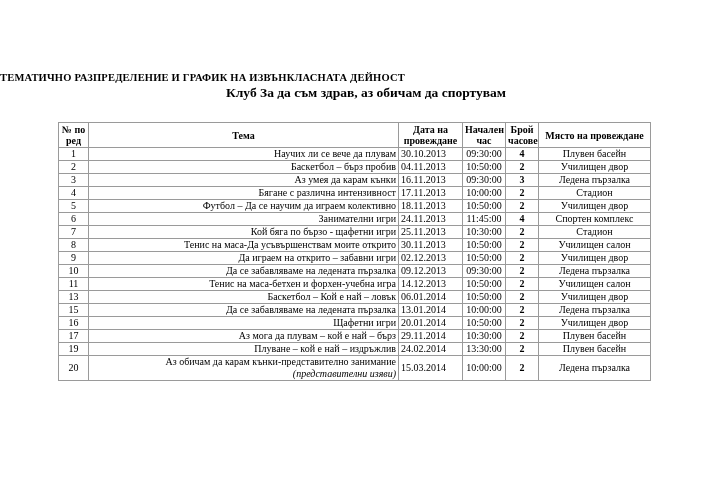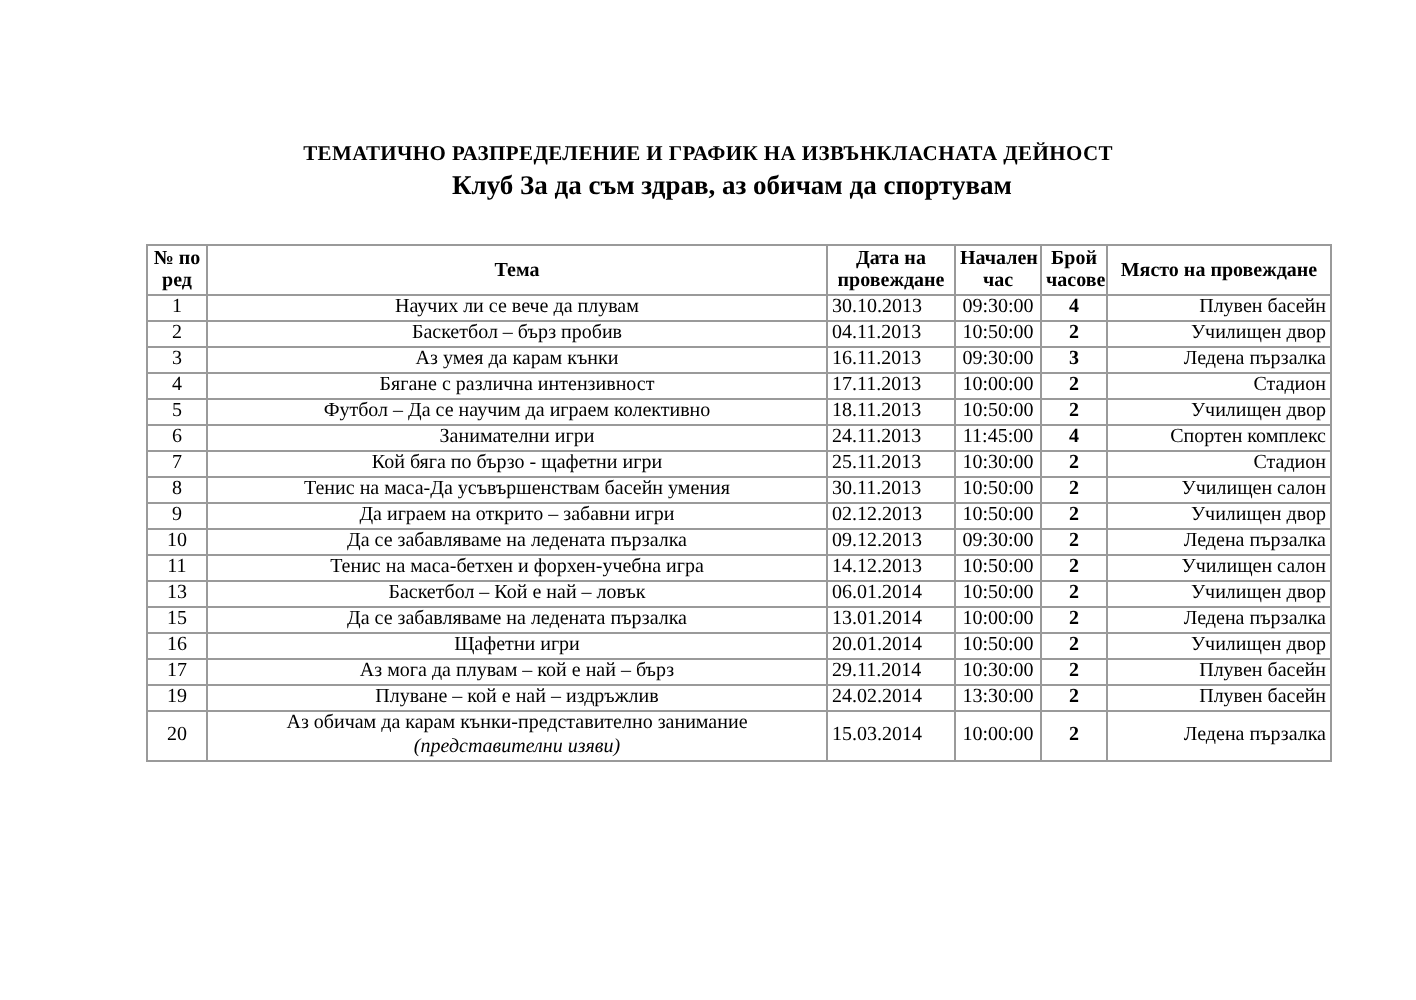--- a/index.html
+++ b/index.html
@@ -14,38 +14,37 @@
     width: 708px;
     height: 500px;
     background: #ffffff;
     overflow: hidden;
   }
   .doc-title {
     position: absolute;
     top: 72px;
     left: 0;
     width: 708px;
-    text-align: center;
     font-size: 10.5px;
     font-weight: bold;
     letter-spacing: 0.2px;
   }
   .doc-subtitle {
     position: absolute;
     top: 85px;
     left: 12px;
     width: 708px;
     text-align: center;
     font-size: 13.5px;
     font-weight: bold;
   }
   table.schedule {
     position: absolute;
     top: 122px;
-    left: 73px;
+    left: 58px;
     width: 592px;
     border-collapse: collapse;
     table-layout: fixed;
   }
   table.schedule th,
   table.schedule td {
     border: 1px solid #9a9a9a;
     overflow: hidden;
     vertical-align: middle;
   }
@@ -58,25 +57,25 @@
     height: 21px;
   }
   table.schedule td {
     font-size: 10px;
     line-height: 1.2;
     padding: 0 2px;
     height: 12px;
     white-space: nowrap;
   }
   td.c-num   { text-align: center; }
-  td.c-topic { text-align: center; padding-left: 4px; white-space: normal; }
+  td.c-topic { text-align: right; padding-left: 4px; white-space: normal; }
   td.c-date  { text-align: left; }
   td.c-time  { text-align: center; }
   td.c-hours { text-align: center; font-weight: bold; }
-  td.c-place { text-align: right; }
+  td.c-place { text-align: center; }
   .topic-note { font-style: italic; }
 </style>
 </head>
 <body>
 
 <div class="page">
   <div class="doc-title">ТЕМАТИЧНО РАЗПРЕДЕЛЕНИЕ И ГРАФИК НА ИЗВЪНКЛАСНАТА ДЕЙНОСТ</div>
   <div class="doc-subtitle">Клуб За да съм здрав, аз обичам да спортувам</div>
 
   <table class="schedule">
@@ -150,21 +149,21 @@
         <tr>
           <td class="c-num">7</td>
           <td class="c-topic">Кой бяга по бързо - щафетни игри</td>
           <td class="c-date">25.11.2013</td>
           <td class="c-time">10:30:00</td>
           <td class="c-hours">2</td>
           <td class="c-place">Стадион</td>
         </tr>
         <tr>
           <td class="c-num">8</td>
-          <td class="c-topic">Тенис на маса-Да усъвършенствам басейн умения</td>
+          <td class="c-topic">Тенис на маса-Да усъвършенствам моите открито</td>
           <td class="c-date">30.11.2013</td>
           <td class="c-time">10:50:00</td>
           <td class="c-hours">2</td>
           <td class="c-place">Училищен салон</td>
         </tr>
         <tr>
           <td class="c-num">9</td>
           <td class="c-topic">Да играем на открито – забавни игри</td>
           <td class="c-date">02.12.2013</td>
           <td class="c-time">10:50:00</td>

